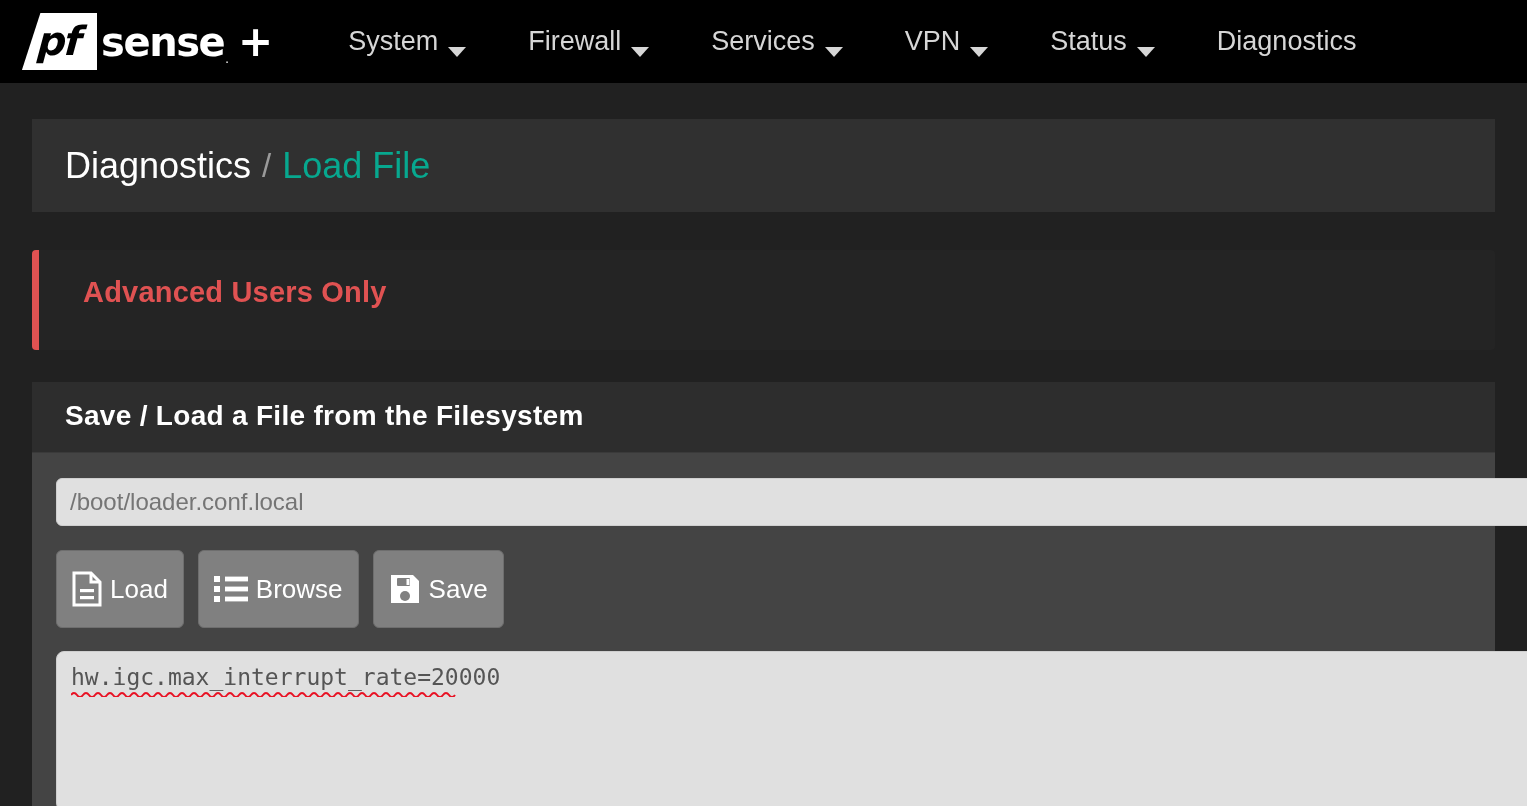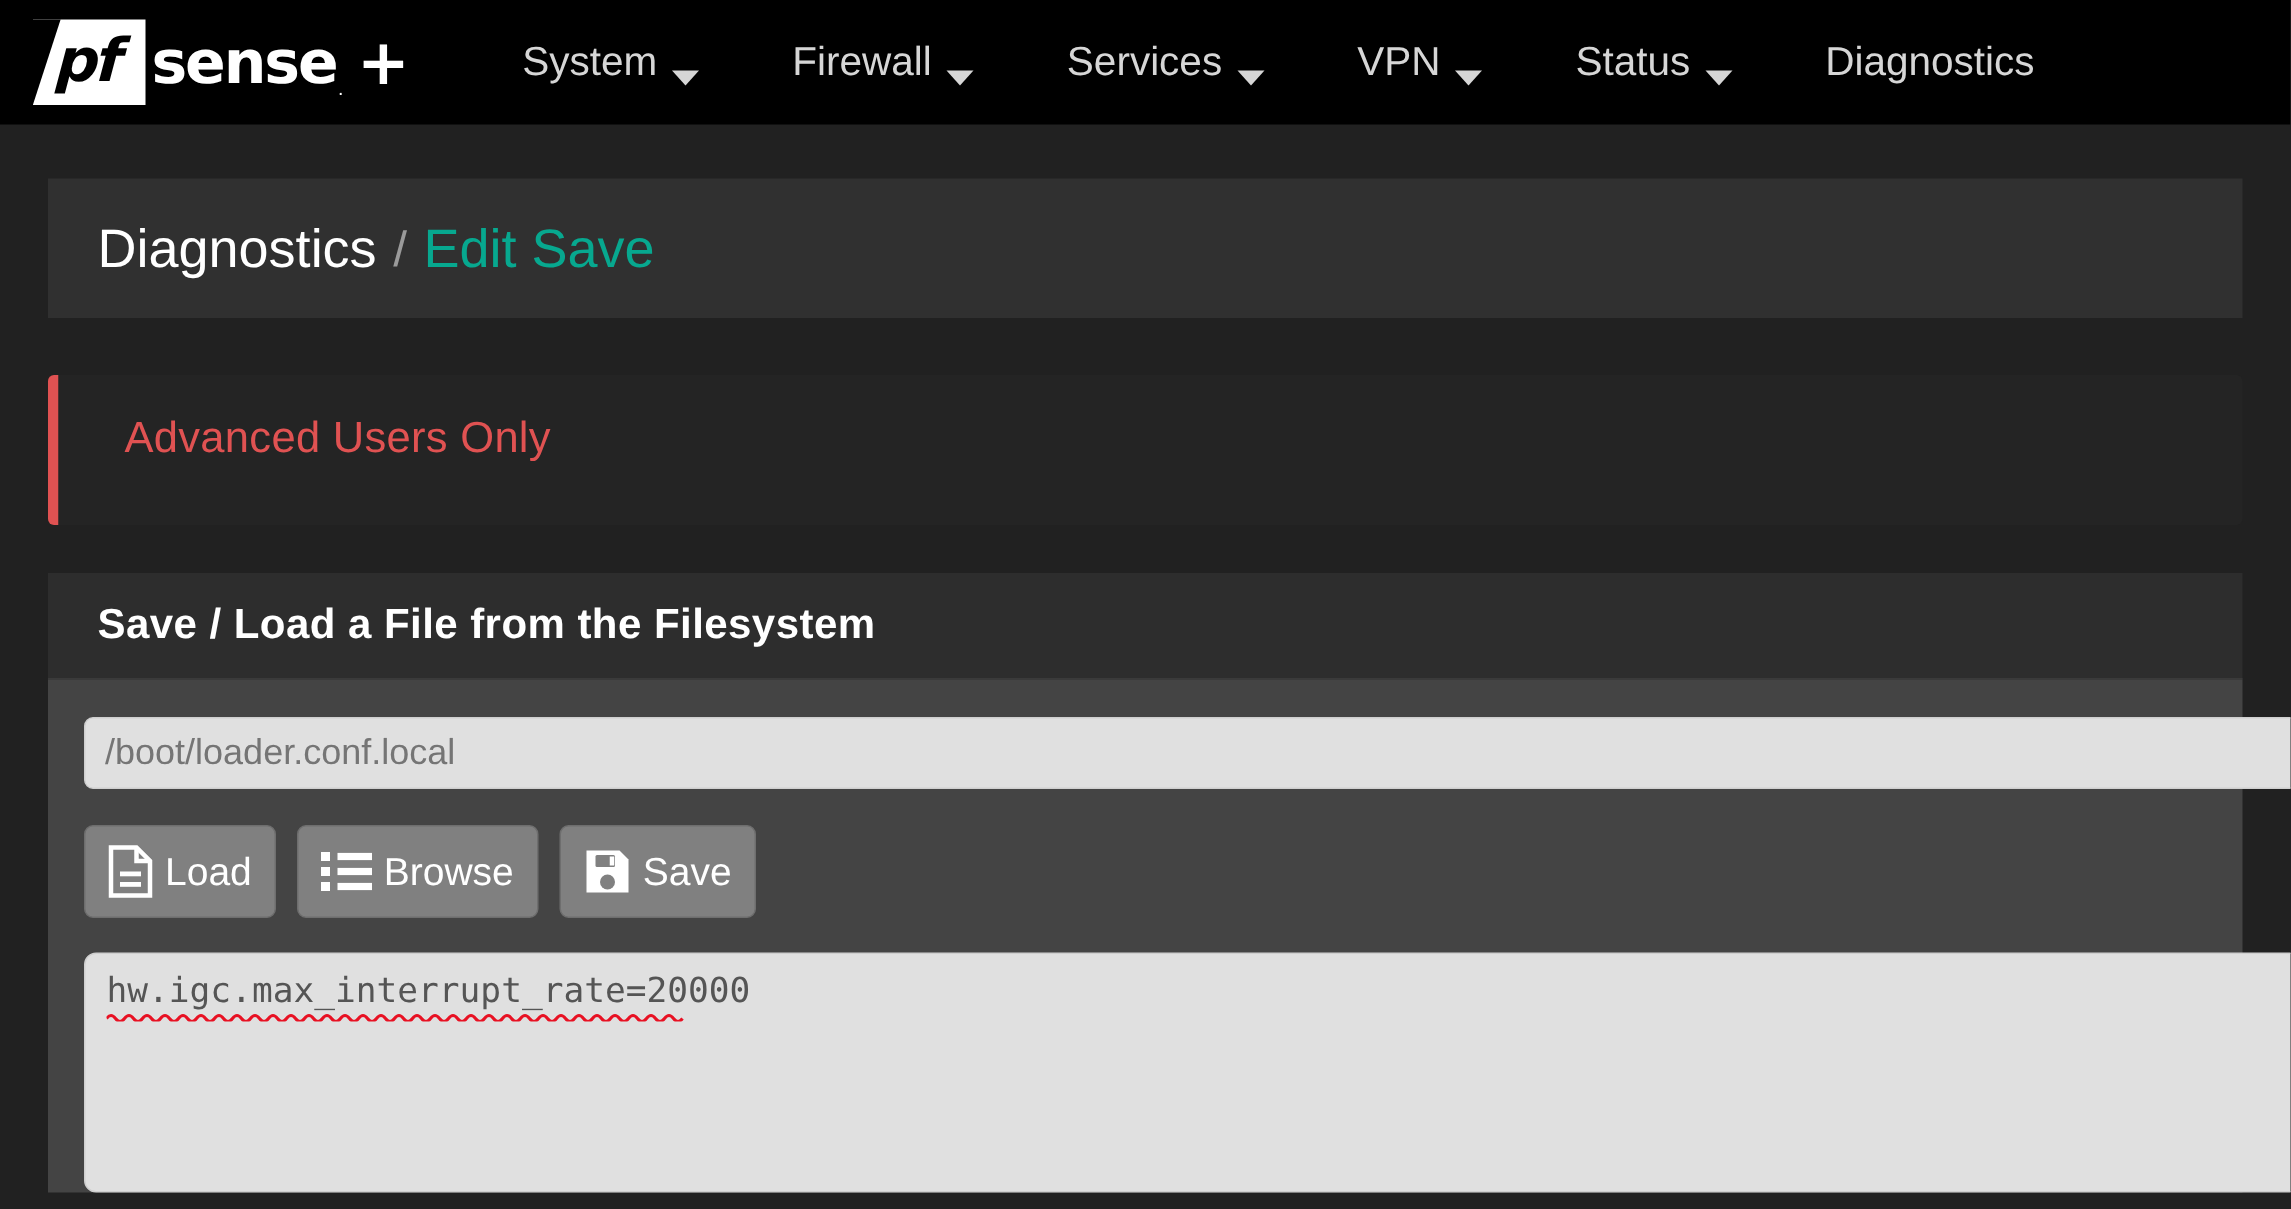--- a/index.html
+++ b/index.html
@@ -129,21 +129,21 @@
   .alert {
     margin:38px 32px 0 32px;
     background:#242424;
     border-left:7px solid #e05252;
     border-radius:4px;
     padding:26px 30px 28px 44px;
   }
   .alert-title {
     color:#e05252;
     font-size:29px;
-    font-weight:normal;
+    font-weight:bold;
     letter-spacing:0.2px;
     margin-bottom:13px;
   }
   .alert-text {
     color:#f2f2f2;
     font-size:23px;
   }
 
   .panel {
     margin:32px 32px 0 32px;
@@ -183,21 +183,21 @@
     gap:14px;
     margin-top:24px;
   }
   .btn {
     background:#808080;
     border:1px solid #6e6e6e;
     border-radius:6px;
     color:#ffffff;
     font-size:26px;
     font-family:"Liberation Sans", sans-serif;
-    height:62px;
+    height:78px;
     padding:0 15px;
     display:flex;
     align-items:center;
     gap:8px;
     cursor:pointer;
   }
   .btn svg { display:block; flex:0 0 auto; }
 
   .editor {
     display:block;
@@ -273,21 +273,21 @@
     </div>
 
   </div>
 </div>
 
 <div class="content">
 
   <div class="breadcrumb-bar">
     <span class="crumb-parent">Diagnostics</span>
     <span class="crumb-sep">/</span>
-    <span class="crumb-current">Edit Save</span>
+    <span class="crumb-current">Load File</span>
   </div>
 
   <div class="alert">
     <div class="alert-title">Advanced Users Only</div>
   </div>
 
   <div class="panel">
 
     <div class="panel-head">
       <span class="panel-title">Save / Load a File from the Filesystem</span>

